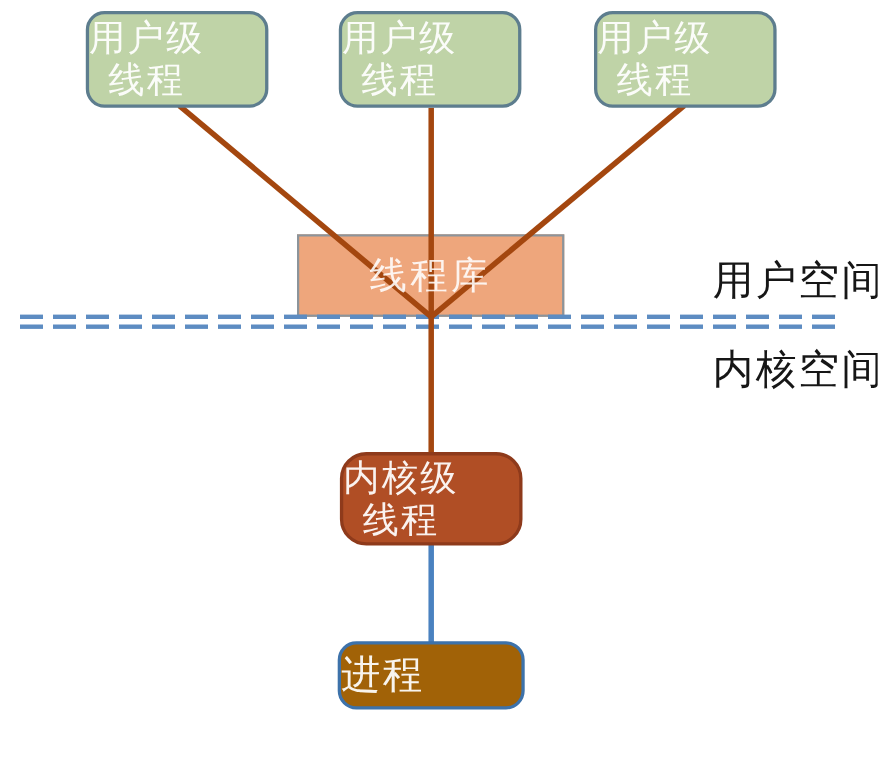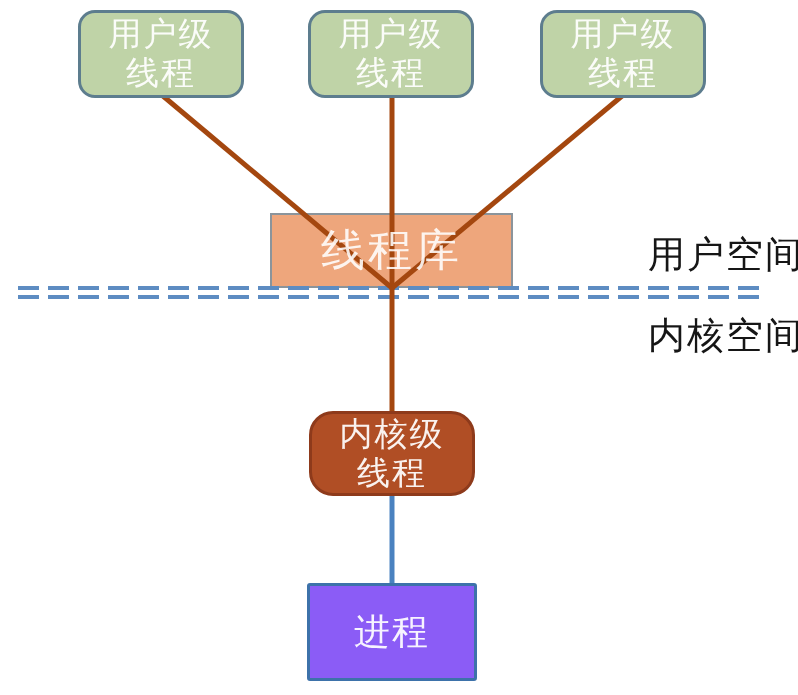--- a/index.html
+++ b/index.html
@@ -20,21 +20,20 @@
     width: 798px; height: 695px;
     z-index: 2;
     pointer-events: none;
   }
 
   
   .node {
     position: absolute;
     display: flex;
     align-items: center;
-    justify-content: center;
     text-align: center;
     color: rgba(255,255,255,0.93);
     font-size: 33px;
     line-height: 1.18;
     letter-spacing: 2px;
     z-index: 3;
     box-sizing: border-box;
   }
 
   .user-thread {
@@ -58,40 +57,40 @@
     box-sizing: border-box;
   }
   .thread-library-label {
     position: absolute;
     left: 270px; top: 213px;
     width: 243px; height: 75px;
     display: flex;
     align-items: center;
     justify-content: center;
     color: rgba(255,255,255,0.88);
-    font-size: 44px;
+    font-size: 34px;
     letter-spacing: 3px;
     z-index: 3;
     pointer-events: none;
   }
 
   .kernel-thread {
     left: 309px; top: 411px;
     width: 166px; height: 85px;
     background: #b04e25;
     border: 3px solid #8e3a1b;
     border-radius: 24px;
   }
 
   .process {
     left: 307px; top: 583px;
-    width: 170px; height: 98px;
-    background: #8b5cf6;
+    width: 170px; height: 62px;
+    background: #a16207;
     border: 3px solid #3d72aa;
-    border-radius: 3px;
+    border-radius: 17px;
     font-size: 36px;
   }
 
   
   .space-divider {
     position: absolute;
     left: 18px; top: 286px;
     width: 750px; height: 13px;
     z-index: 1;
   }

